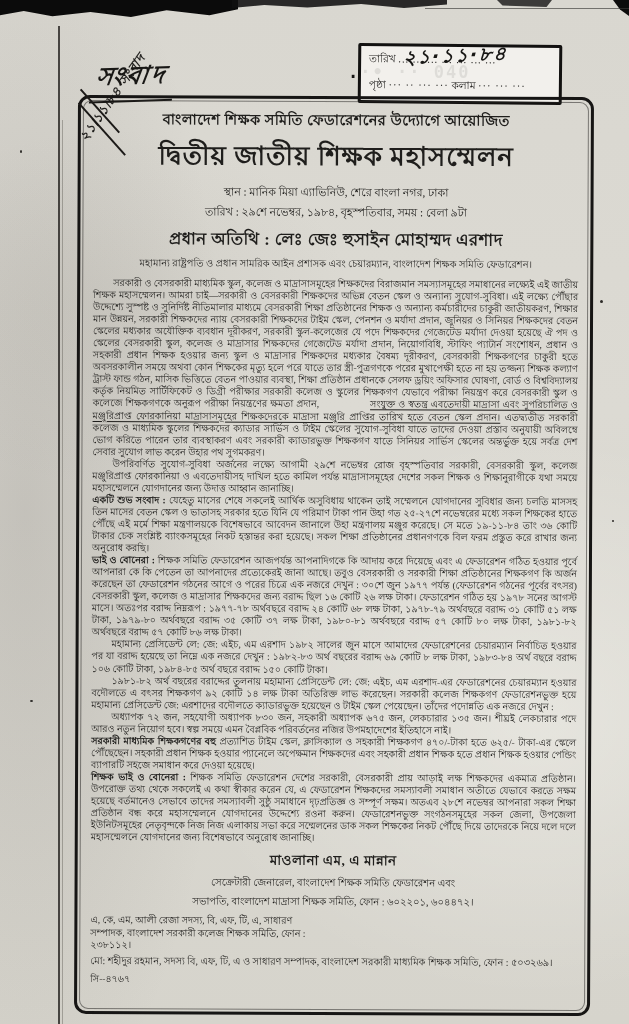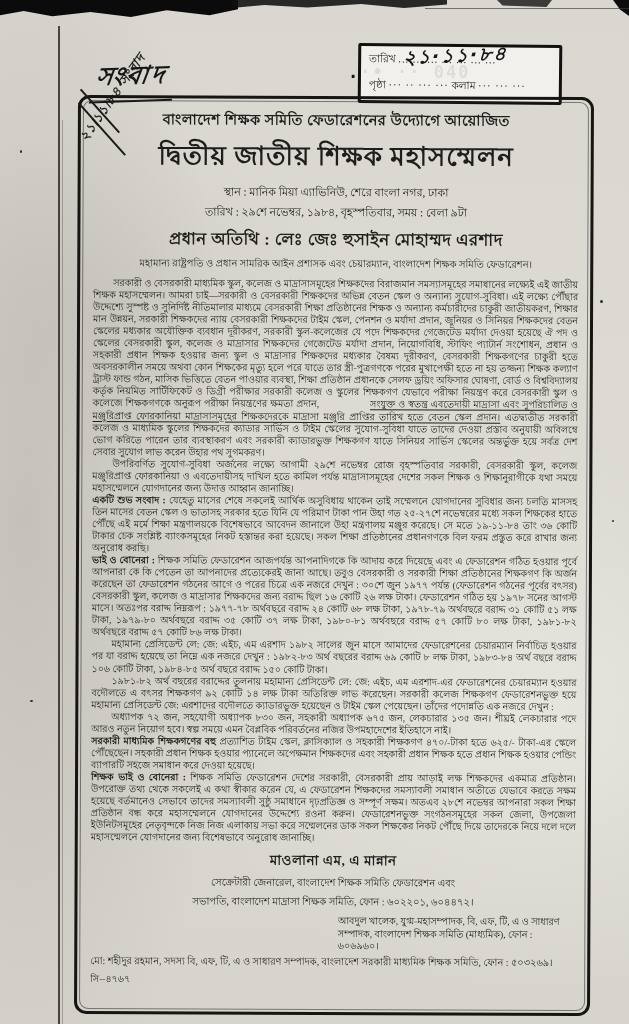--- a/index.html
+++ b/index.html
@@ -157,22 +157,22 @@
       <p class="lead-para" data-name="paragraph-timescale"><span class="lead" data-name="paragraph-lead">সরকারী মাধ্যমিক শিক্ষকগণের বহু</span><span data-name="paragraph-text"> প্রত্যাশিত টাইম স্কেল, ক্লাসিক্যাল ও সহকারী শিক্ষকগণ ৪৭০/-টাকা হতে ৬২৫/- টাকা-এর স্কেলে পৌঁছেছেন।  সহকারী প্রধান শিক্ষক হওয়ার প্যানেলে অপেক্ষমান শিক্ষকদের এবং সহকারী প্রধান শিক্ষক হতে প্রধান শিক্ষক হওয়ার পেন্ডিং ব্যাপারটি সহজে সমাধান করে দেওয়া হয়েছে।</span></p>
       <p class="lead-para" data-name="paragraph-closing"><span class="lead" data-name="paragraph-lead">শিক্ষক ভাই ও বোনেরা :</span><span data-name="paragraph-text"> শিক্ষক সমিতি ফেডারেশন দেশের সরকারী, বেসরকারী প্রায় আড়াই লক্ষ শিক্ষকদের একমাত্র প্রতিষ্ঠান।  উপরোক্ত তথ্য থেকে সকলেই এ কথা স্বীকার করেন যে, এ ফেডারেশন শিক্ষকদের সমস্যাবলী সমাধান অতীতে যেভাবে করতে সক্ষম হয়েছে বর্তমানেও সেভাবে তাদের সমস্যাবলী সুষ্ঠু সমাধানে দৃঢ়প্রতিজ্ঞ ও সম্পূর্ণ সক্ষম।  অতএব ২৮শে নভেম্বর আপনারা সকল শিক্ষা প্রতিষ্ঠান বন্ধ করে মহাসম্মেলনে যোগদানের উদ্দেশ্যে রওনা করুন।  ফেডারেশনভুক্ত সংগঠনসমূহের সকল জেলা, উপজেলা ইউনিটসমূহের নেতৃবৃন্দকে নিজ নিজ এলাকায় সভা করে সম্মেলনের ডাক সকল শিক্ষকের নিকট পৌঁছে দিয়ে তাদেরকে নিয়ে দলে দলে মহাসম্মেলনে যোগদানের জন্য বিশেষভাবে অনুরোধ জানাচ্ছি।</span></p>
     </div>
 
     <div class="sig-name" data-name="signature-name">মাওলানা এম, এ মান্নান</div>
     <div class="sig-role" data-name="signature-role-1">সেক্রেটারী জেনারেল, বাংলাদেশ শিক্ষক সমিতি ফেডারেশন এবং</div>
     <div class="sig-role" data-name="signature-role-2">সভাপতি, বাংলাদেশ মাদ্রাসা শিক্ষক সমিতি, ফোন : ৬০২২০১, ৬০৪৪৭২।</div>
 
     <div class="contacts" data-name="contact-columns">
       <div class="col" data-name="contact-column-left">
+        <p data-name="contact-entry">এ, কে, এম, আলী রেজা সদস্য, বি, এফ, টি, এ, সাধারণ সম্পাদক, বাংলাদেশ সরকারী কলেজ শিক্ষক সমিতি, ফোন : ২৩৮১১২।</p>
       </div>
       <div class="col" data-name="contact-column-right">
-        <p data-name="contact-entry">আবদুল খালেক, যুগ্ম-মহাসম্পাদক, বি, এফ, টি, এ ও সাধারণ সম্পাদক, বাংলাদেশ শিক্ষক সমিতি (মাধ্যমিক), ফোন : ৬০৬৯৬০।</p>
       </div>
     </div>
     <div class="contact-bottom" data-name="contact-entry-bottom">মো: শহীদুর রহমান, সদস্য  বি, এফ, টি, এ ও সাধারণ সম্পাদক,  বাংলাদেশ  সরকারী  মাধ্যমিক  শিক্ষক  সমিতি, ফোন : ৫০৩২৬৯।</div>
     <div class="printer-mark" data-name="printer-mark">সি--৪৭৬৭</div>
   </div>
 
 </div>
 
 </body></html>

